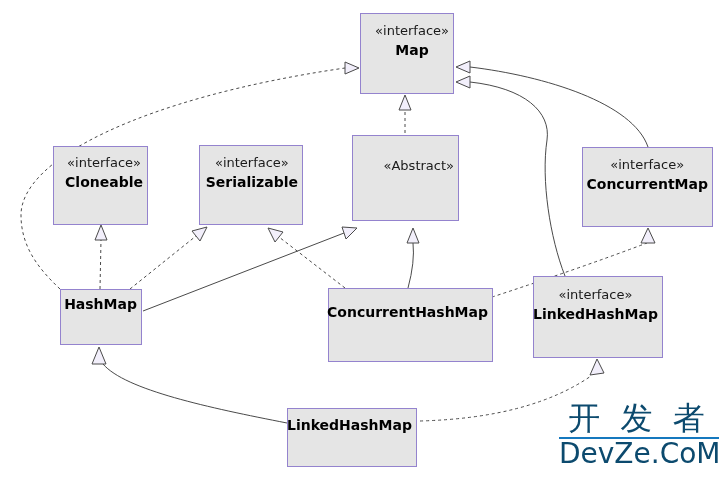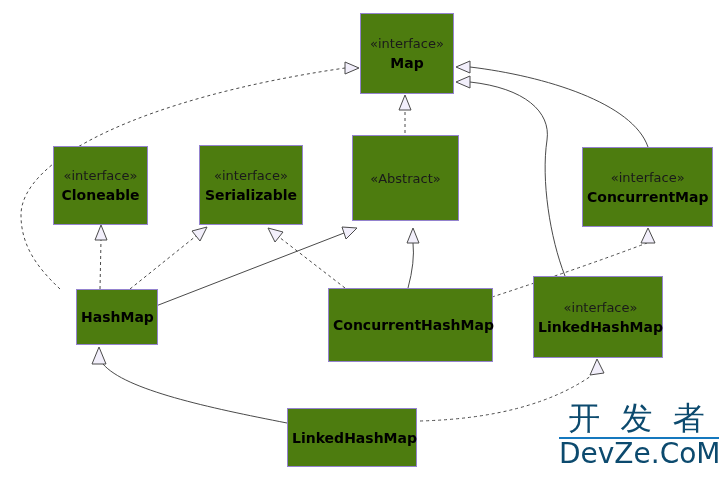--- a/index.html
+++ b/index.html
@@ -6,22 +6,22 @@
   .canvas{
     position:relative;width:719px;height:477px;background:#ffffff;overflow:hidden;
     font-family:"DejaVu Sans","Liberation Sans",sans-serif;
   }
   svg.edges{position:absolute;left:0;top:0;z-index:0;}
   svg.edges path{fill:none;stroke:#4a4a4a;stroke-width:1;}
   svg.edges path.dashed{stroke-dasharray:3,3;}
   svg.edges polygon{fill:#f2effb;stroke:#4a4a4a;stroke-width:1;}
   .cls{
     position:absolute;z-index:1;box-sizing:border-box;
-    background:#4d7c0f;border:1px solid #9483ce;
-    display:flex;flex-direction:row;
+    background:#e5e5e5;border:1px solid #9483ce;
+    display:flex;flex-direction:column;align-items:flex-end;
   }
   .cls .title{
     flex:1;display:flex;flex-direction:column;align-items:center;justify-content:center;
     gap:6px;padding:2px 4px;
   }
   .cls .st{font-size:13px;color:#1a1a1a;line-height:1;}
   .cls .nm{font-size:14px;font-weight:bold;color:#000;line-height:1;}
   .cls .comp{flex:none;height:12px;border-top:1px solid #bcade3;}
   .watermark{
     position:absolute;left:559px;top:401px;width:160px;z-index:2;text-align:center;
@@ -138,21 +138,21 @@
 
   <div class="cls" style="left:582px;top:147px;width:131px;height:80px">
     <div class="title">
       <span class="st">«interface»</span>
       <span class="nm">ConcurrentMap</span>
     </div>
     <div class="comp"></div>
     <div class="comp"></div>
   </div>
 
-  <div class="cls" style="left:76px;top:289px;width:82px;height:56px">
+  <div class="cls" style="left:60px;top:289px;width:82px;height:56px">
     <div class="title">
       <span class="nm">HashMap</span>
     </div>
     <div class="comp"></div>
     <div class="comp"></div>
   </div>
 
   <div class="cls" style="left:328px;top:288px;width:165px;height:74px">
     <div class="title">
       <span class="nm">ConcurrentHashMap</span>

